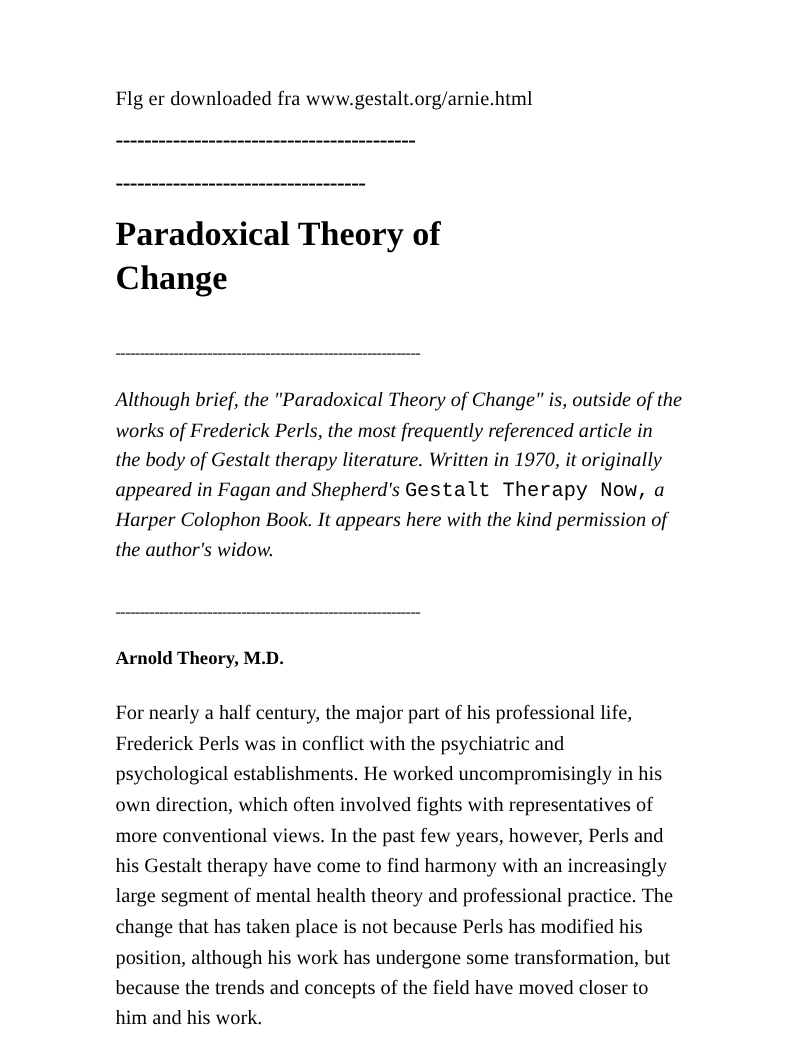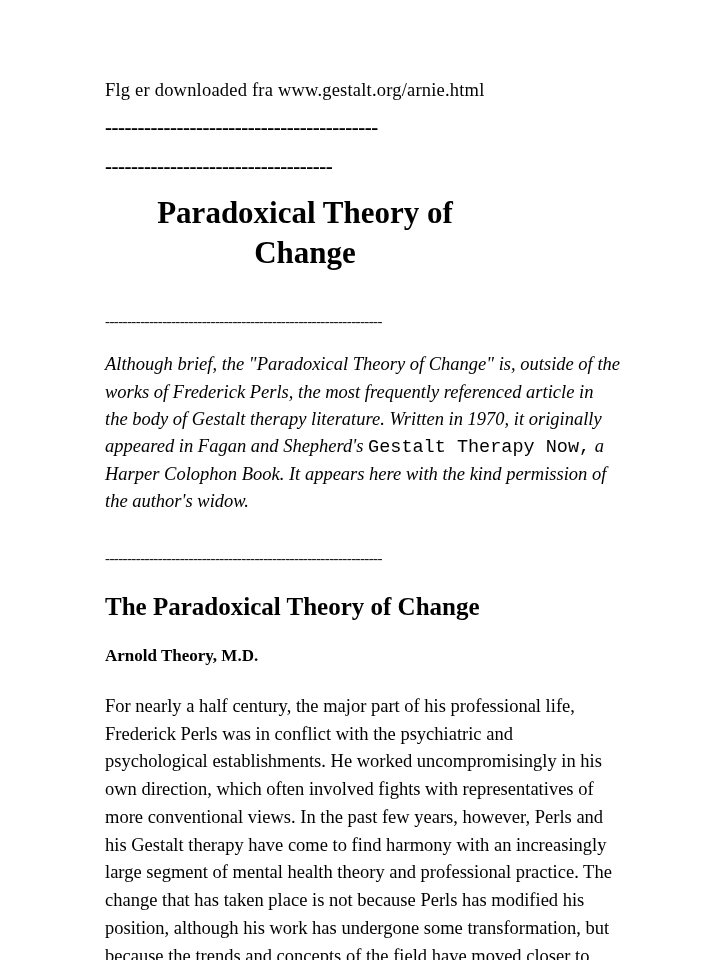--- a/index.html
+++ b/index.html
@@ -41,21 +41,20 @@
   .dash-rule-heavy.first { margin-top: 12px; }
   .dash-rule-heavy.second { margin-top: 18px; }
 
   .doc-title {
     font-family: "Liberation Serif", serif;
     font-weight: bold;
     font-size: 31px;
     line-height: 1.28;
     margin: 16px 0 0 0;
     max-width: 400px;
-    text-align: center;
   }
 
   .dash-rule-light {
     font-family: "Liberation Serif", serif;
     font-size: 15px;
     line-height: 1.0;
     letter-spacing: -0.6px;
     white-space: nowrap;
     overflow: hidden;
     margin: 0;
@@ -113,19 +112,18 @@
   <p class="dash-rule-heavy second">-----------------------------------</p>
 
   <h1 class="doc-title">Paradoxical Theory of Change</h1>
 
   <p class="dash-rule-light rule-gap-a">---------------------------------------------------------------</p>
 
   <p class="abstract"><span>Although brief, the "Paradoxical Theory of Change" is, outside of the works of Frederick Perls, the most frequently referenced article in the body of Gestalt therapy literature.  Written in 1970, it originally appeared in Fagan and Shepherd's </span><span class="upright">Gestalt Therapy Now,</span><span> a Harper Colophon Book.  It appears here with the kind permission of the author's widow.</span></p>
 
   <p class="dash-rule-light rule-gap-b">---------------------------------------------------------------</p>
 
-  <h2 class="section-title">The Paradoxical Theory of Change</h2>
 
   <p class="byline">Arnold Theory, M.D.</p>
 
   <p class="body-par">For nearly a half century, the major part of his professional life, Frederick Perls was in conflict with the psychiatric and psychological establishments. He worked uncompromisingly in his own direction, which often involved fights with representatives of more conventional views. In the past few years, however, Perls and his Gestalt therapy have come to find harmony with an increasingly large segment of mental health theory and professional practice. The change that has taken place is not because Perls has modified his position, although his work has undergone some transformation, but because the trends and concepts of the field have moved closer to him and his work.</p>
 
 </div>
 
 </body></html>

